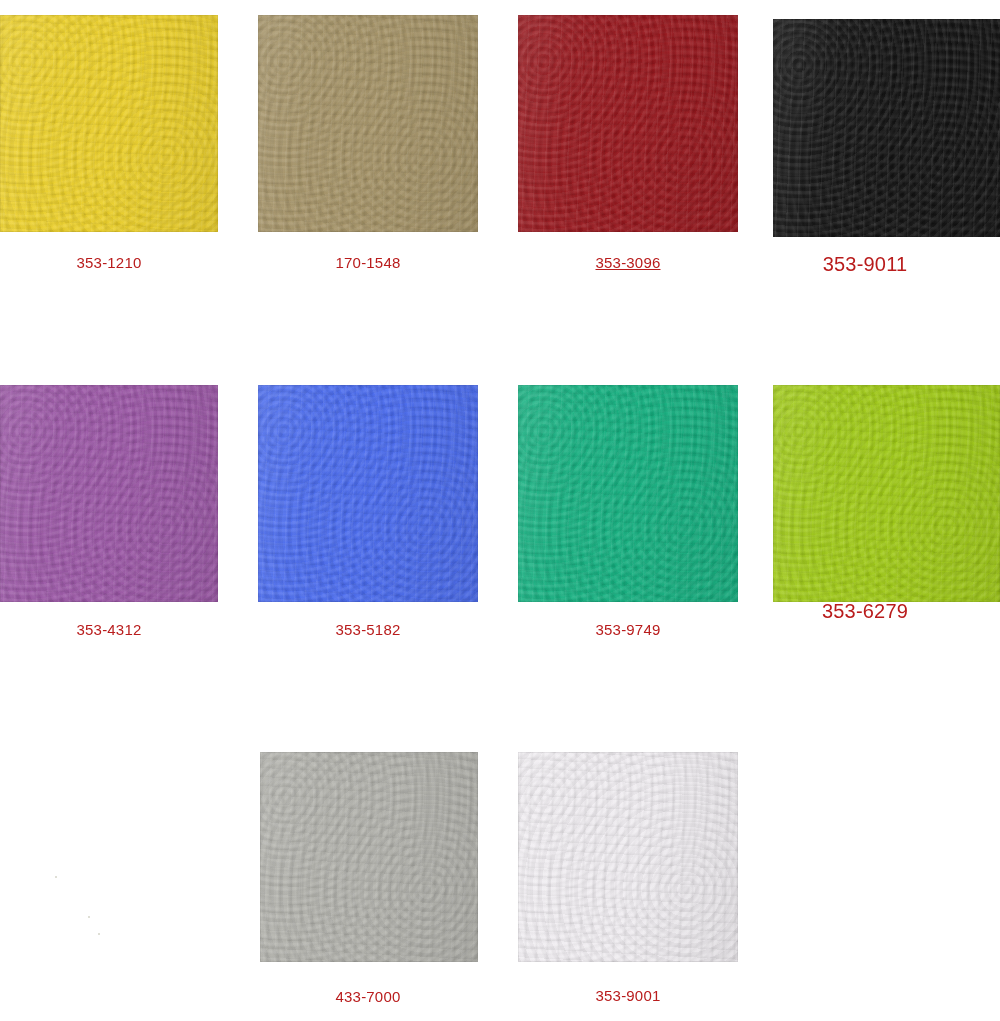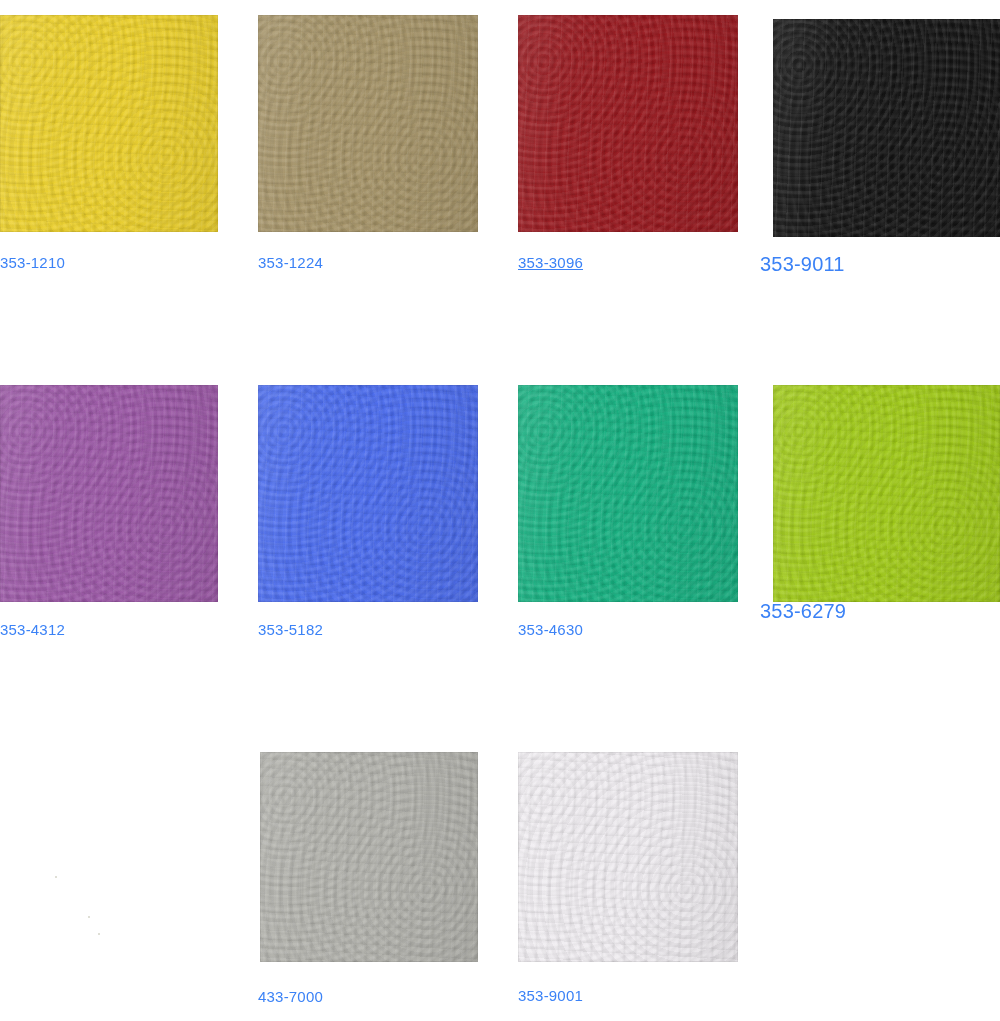--- a/index.html
+++ b/index.html
@@ -87,22 +87,22 @@
 
   .chip .edge {
     position: absolute;
     inset: 0;
     box-shadow: inset 0 0 0 1px rgba(0,0,0,0.055);
     pointer-events: none;
   }
 
   .swatch-label {
     position: absolute;
-    text-align: left;
-    color: #3b82f6;
+    text-align: center;
+    color: #b91c1c;
     font-size: 15px;
     line-height: 18px;
     letter-spacing: 0.2px;
     white-space: nowrap;
   }
   .swatch-label.lg {
     font-size: 20px;
   }
 
   
@@ -126,21 +126,21 @@
       </div>
     </div>
     <div class="swatch-label" style="left: 0px; top: 254px; width: 218px;">353-1210</div>
     <div class="swatch-cell" style="left: 258px; top: 15px; width: 220px; height: 217px;">
       <div class="chip" style="background-color: rgb(165, 147, 103);">
         <div class="grain"></div>
         <div class="sheen"></div>
         <div class="edge"></div>
       </div>
     </div>
-    <div class="swatch-label" style="left: 258px; top: 254px; width: 220px;">353-1224</div>
+    <div class="swatch-label" style="left: 258px; top: 254px; width: 220px;">170-1548</div>
     <div class="swatch-cell" style="left: 518px; top: 15px; width: 220px; height: 217px;">
       <div class="chip" style="background-color: rgb(151, 23, 29);">
         <div class="grain"></div>
         <div class="sheen"></div>
         <div class="edge"></div>
       </div>
     </div>
     <div class="swatch-label" style="left: 518px; top: 254px; width: 220px; text-decoration: underline;">353-3096</div>
     <div class="swatch-cell" style="left: 773px; top: 19px; width: 227px; height: 218px;">
       <div class="chip" style="background-color: rgb(19, 19, 19);">
@@ -166,21 +166,21 @@
       </div>
     </div>
     <div class="swatch-label" style="left: 258px; top: 621px; width: 220px;">353-5182</div>
     <div class="swatch-cell" style="left: 518px; top: 385px; width: 220px; height: 217px;">
       <div class="chip" style="background-color: rgb(21, 176, 128);">
         <div class="grain"></div>
         <div class="sheen"></div>
         <div class="edge"></div>
       </div>
     </div>
-    <div class="swatch-label" style="left: 518px; top: 621px; width: 220px;">353-4630</div>
+    <div class="swatch-label" style="left: 518px; top: 621px; width: 220px;">353-9749</div>
     <div class="swatch-cell" style="left: 773px; top: 385px; width: 227px; height: 217px;">
       <div class="chip" style="background-color: rgb(160, 202, 23);">
         <div class="grain"></div>
         <div class="sheen"></div>
         <div class="edge"></div>
       </div>
     </div>
     <div class="swatch-label lg" style="left: 760px; top: 602px; width: 210px;">353-6279</div>
     <div class="swatch-cell" style="left: 260px; top: 752px; width: 218px; height: 210px;">
       <div class="chip" style="background-color: rgb(178, 178, 172);">

